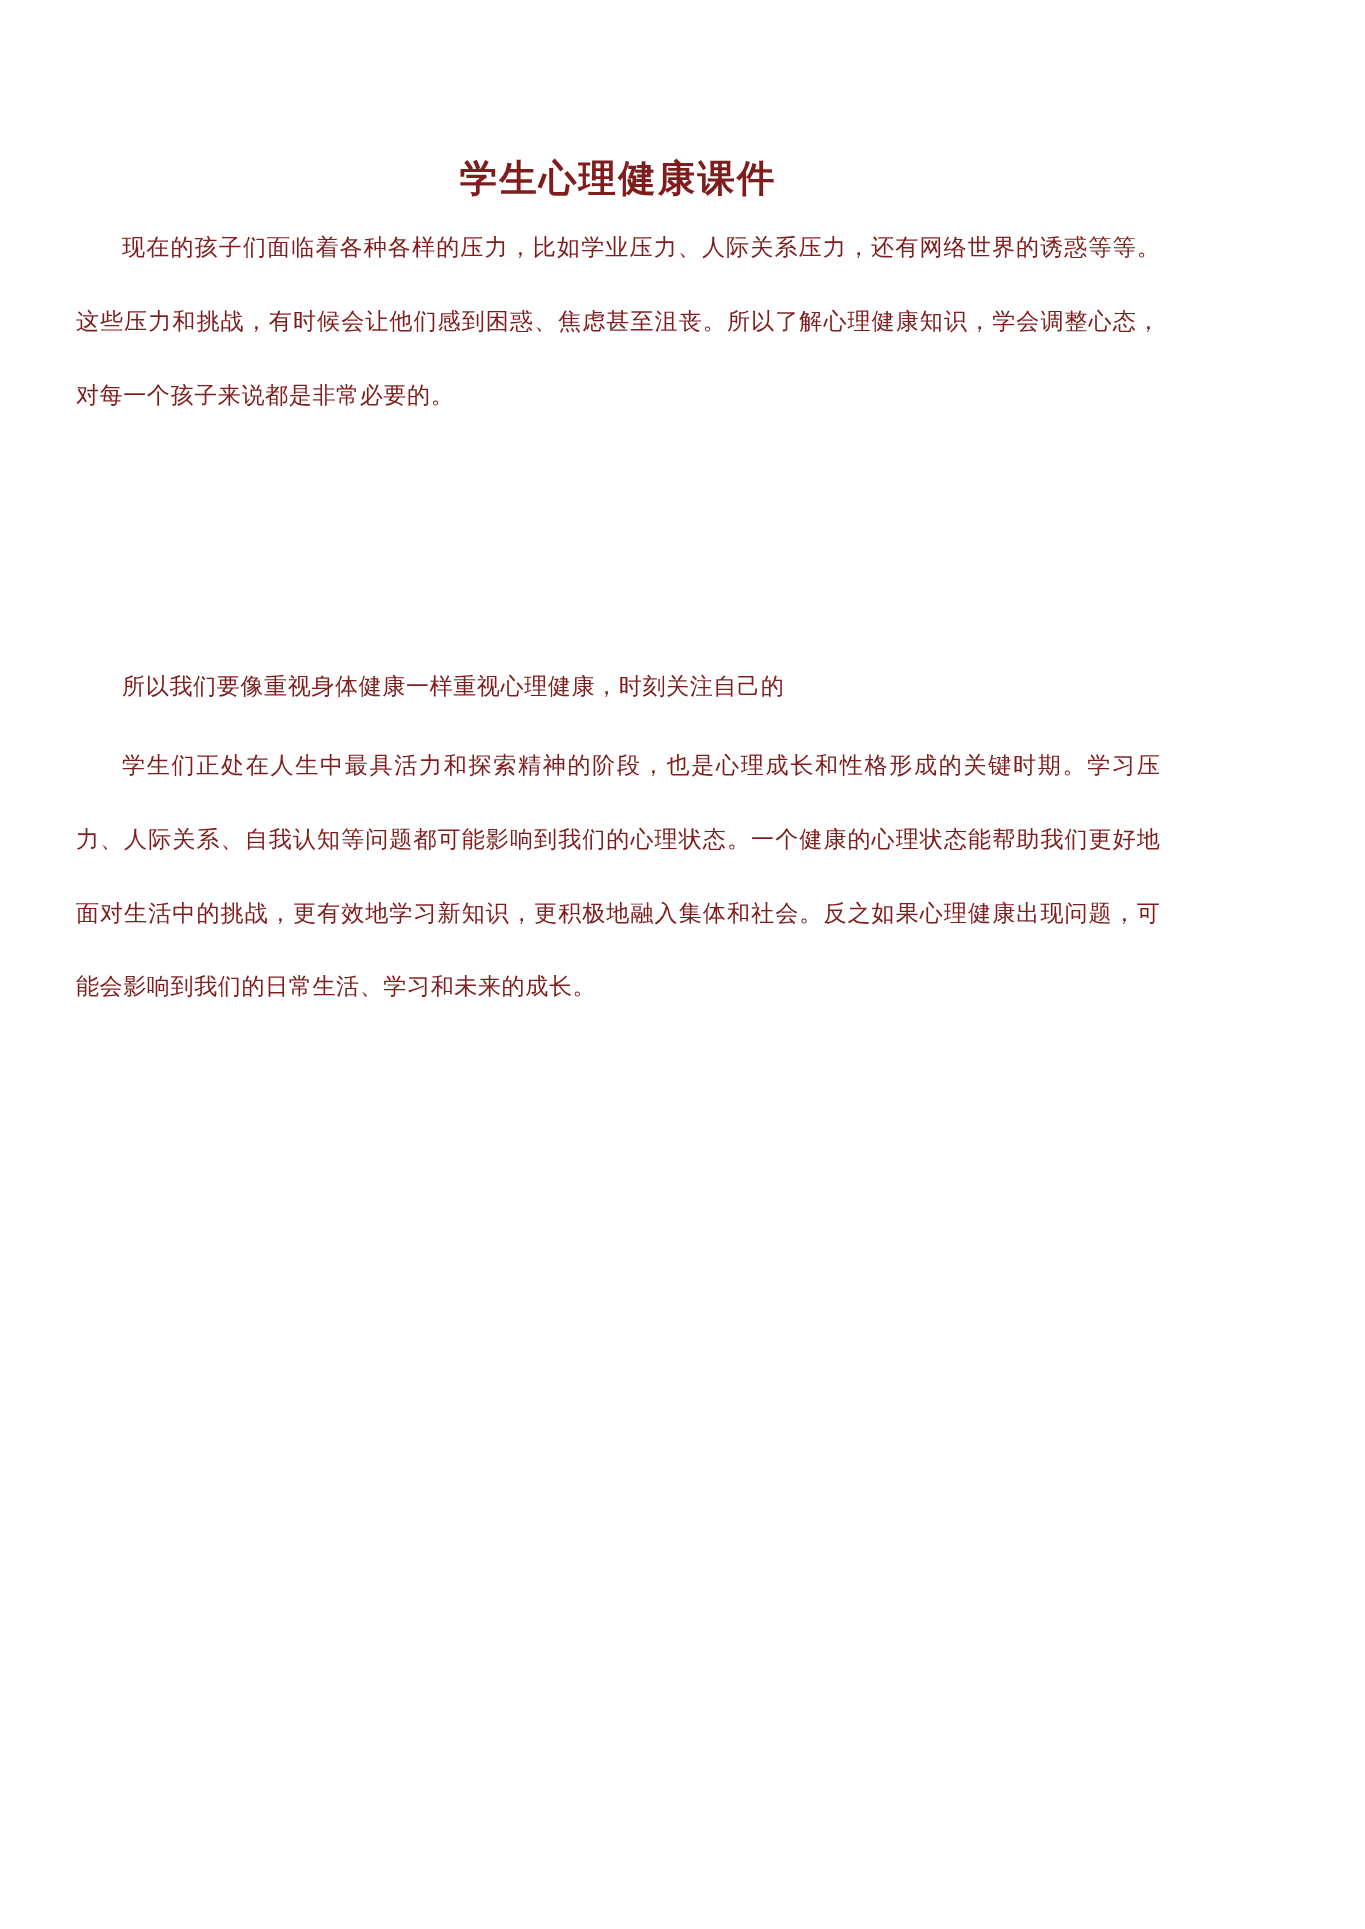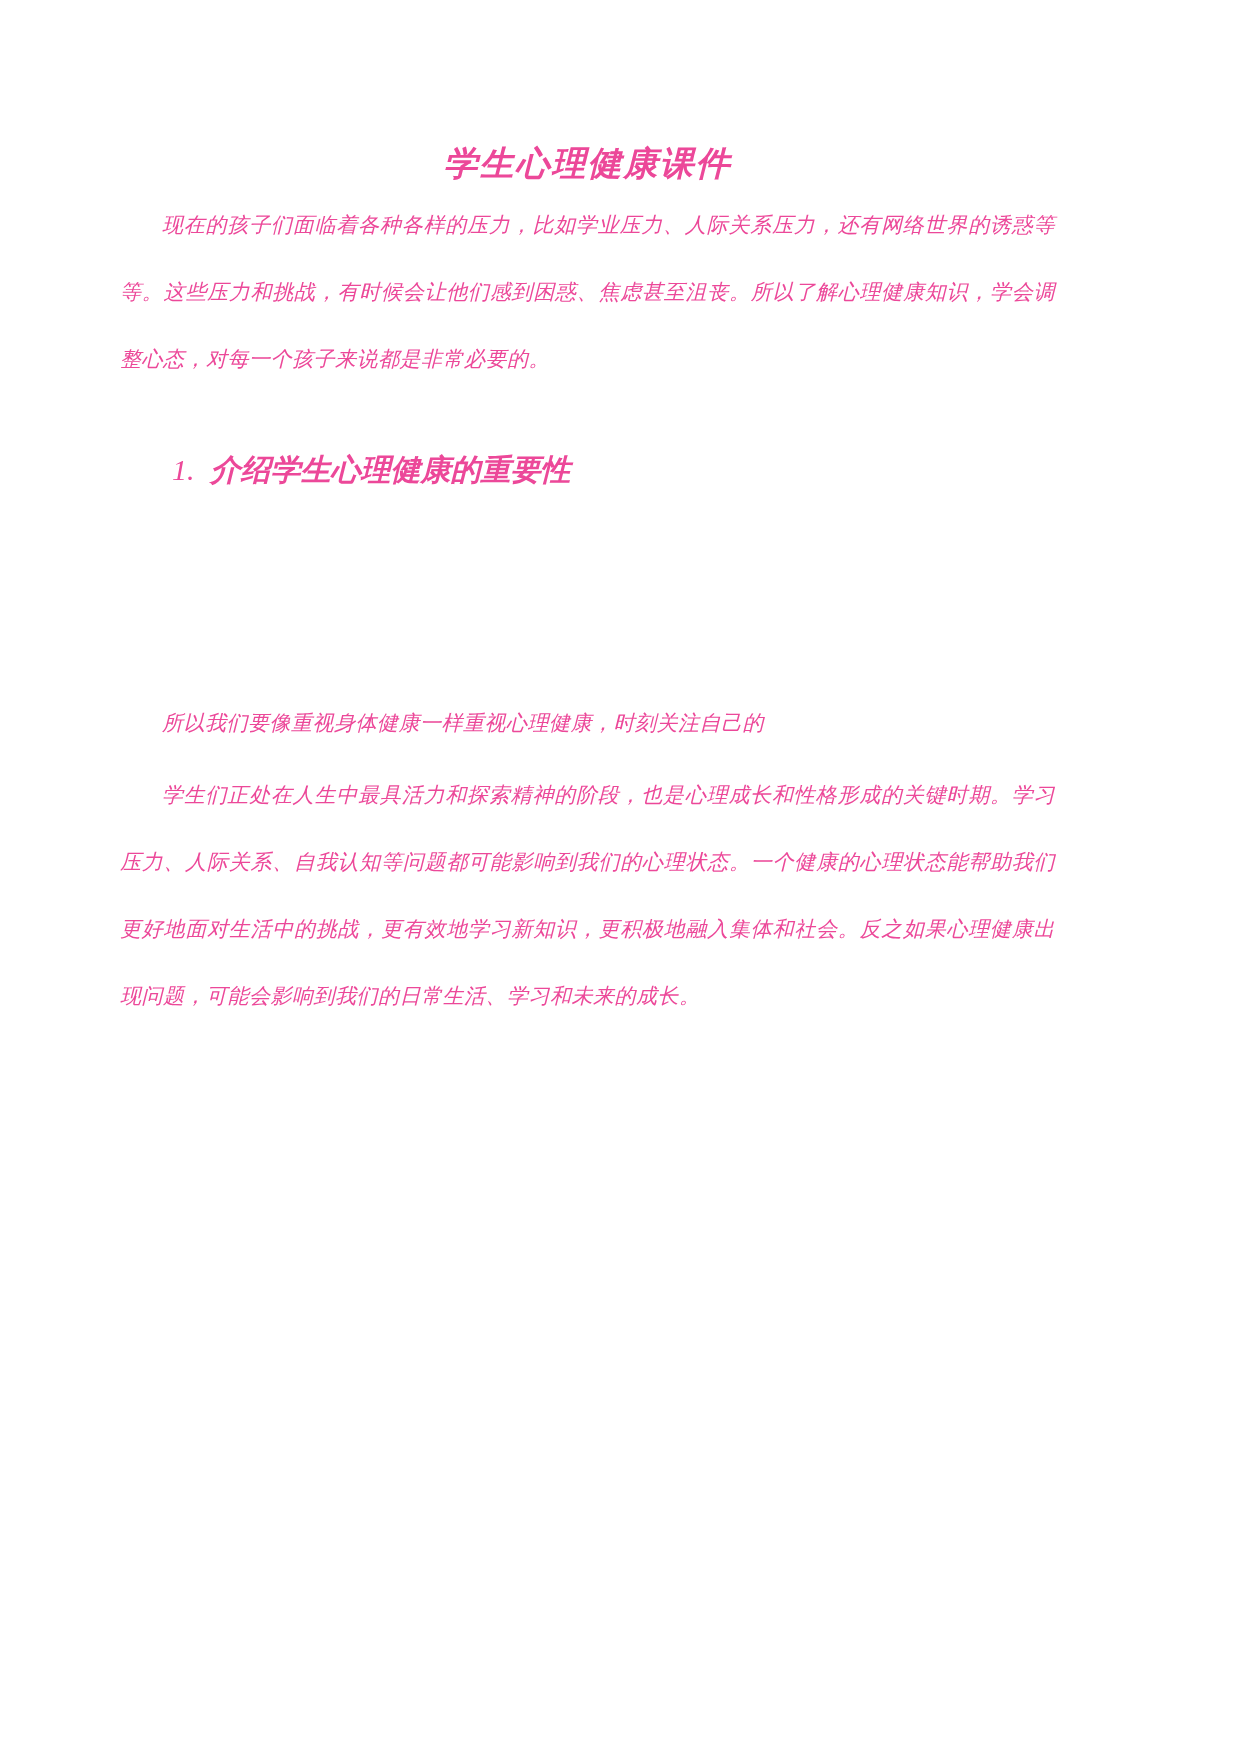--- a/index.html
+++ b/index.html
@@ -6,25 +6,24 @@
     margin: 0;
     padding: 0;
     background: #ffffff;
   }
   .page {
     position: relative;
     width: 1241px;
     height: 1754px;
     box-sizing: border-box;
     background: #ffffff;
-    color: #ec4899;
-    padding: 140px 186px 0 120px;
+    color: #7f1d1d;
+    padding: 140px 186px 0 69px;
     overflow: hidden;
     font-family: "Liberation Serif", "DejaVu Serif", serif;
-    font-style: italic;
   }
   .doc-title {
     margin: 0;
     font-family: "Liberation Sans", "DejaVu Sans", sans-serif;
     font-size: 34px;
     line-height: 46px;
     font-weight: 700;
     text-align: center;
     letter-spacing: 2px;
   }
@@ -64,22 +63,19 @@
 </head>
 <body>
 
 <div class="page">
 
   <h1 class="doc-title">学生心理健康课件</h1>
 
 
   <p class="body-para para-1">现在的孩子们面临着各种各样的压力，比如学业压力、人际关系压力，还有网络世界的诱惑等等。这些压力和挑战，有时候会让他们感到困惑、焦虑甚至沮丧。所以了解心理健康知识，学会调整心态，对每一个孩子来说都是非常必要的。</p>
 
-  <h3 class="sub-heading">
-    <span class="sub-num">1.</span><span class="sub-title">介绍学生心理健康的重要性</span>
-  </h3>
 
 
   <p class="body-para para-4">所以我们要像重视身体健康一样重视心理健康，时刻关注自己的</p>
 
   <p class="body-para para-3">学生们正处在人生中最具活力和探索精神的阶段，也是心理成长和性格形成的关键时期。学习压力、人际关系、自我认知等问题都可能影响到我们的心理状态。一个健康的心理状态能帮助我们更好地面对生活中的挑战，更有效地学习新知识，更积极地融入集体和社会。反之如果心理健康出现问题，可能会影响到我们的日常生活、学习和未来的成长。</p>
 
 </div>
 
 </body></html>

